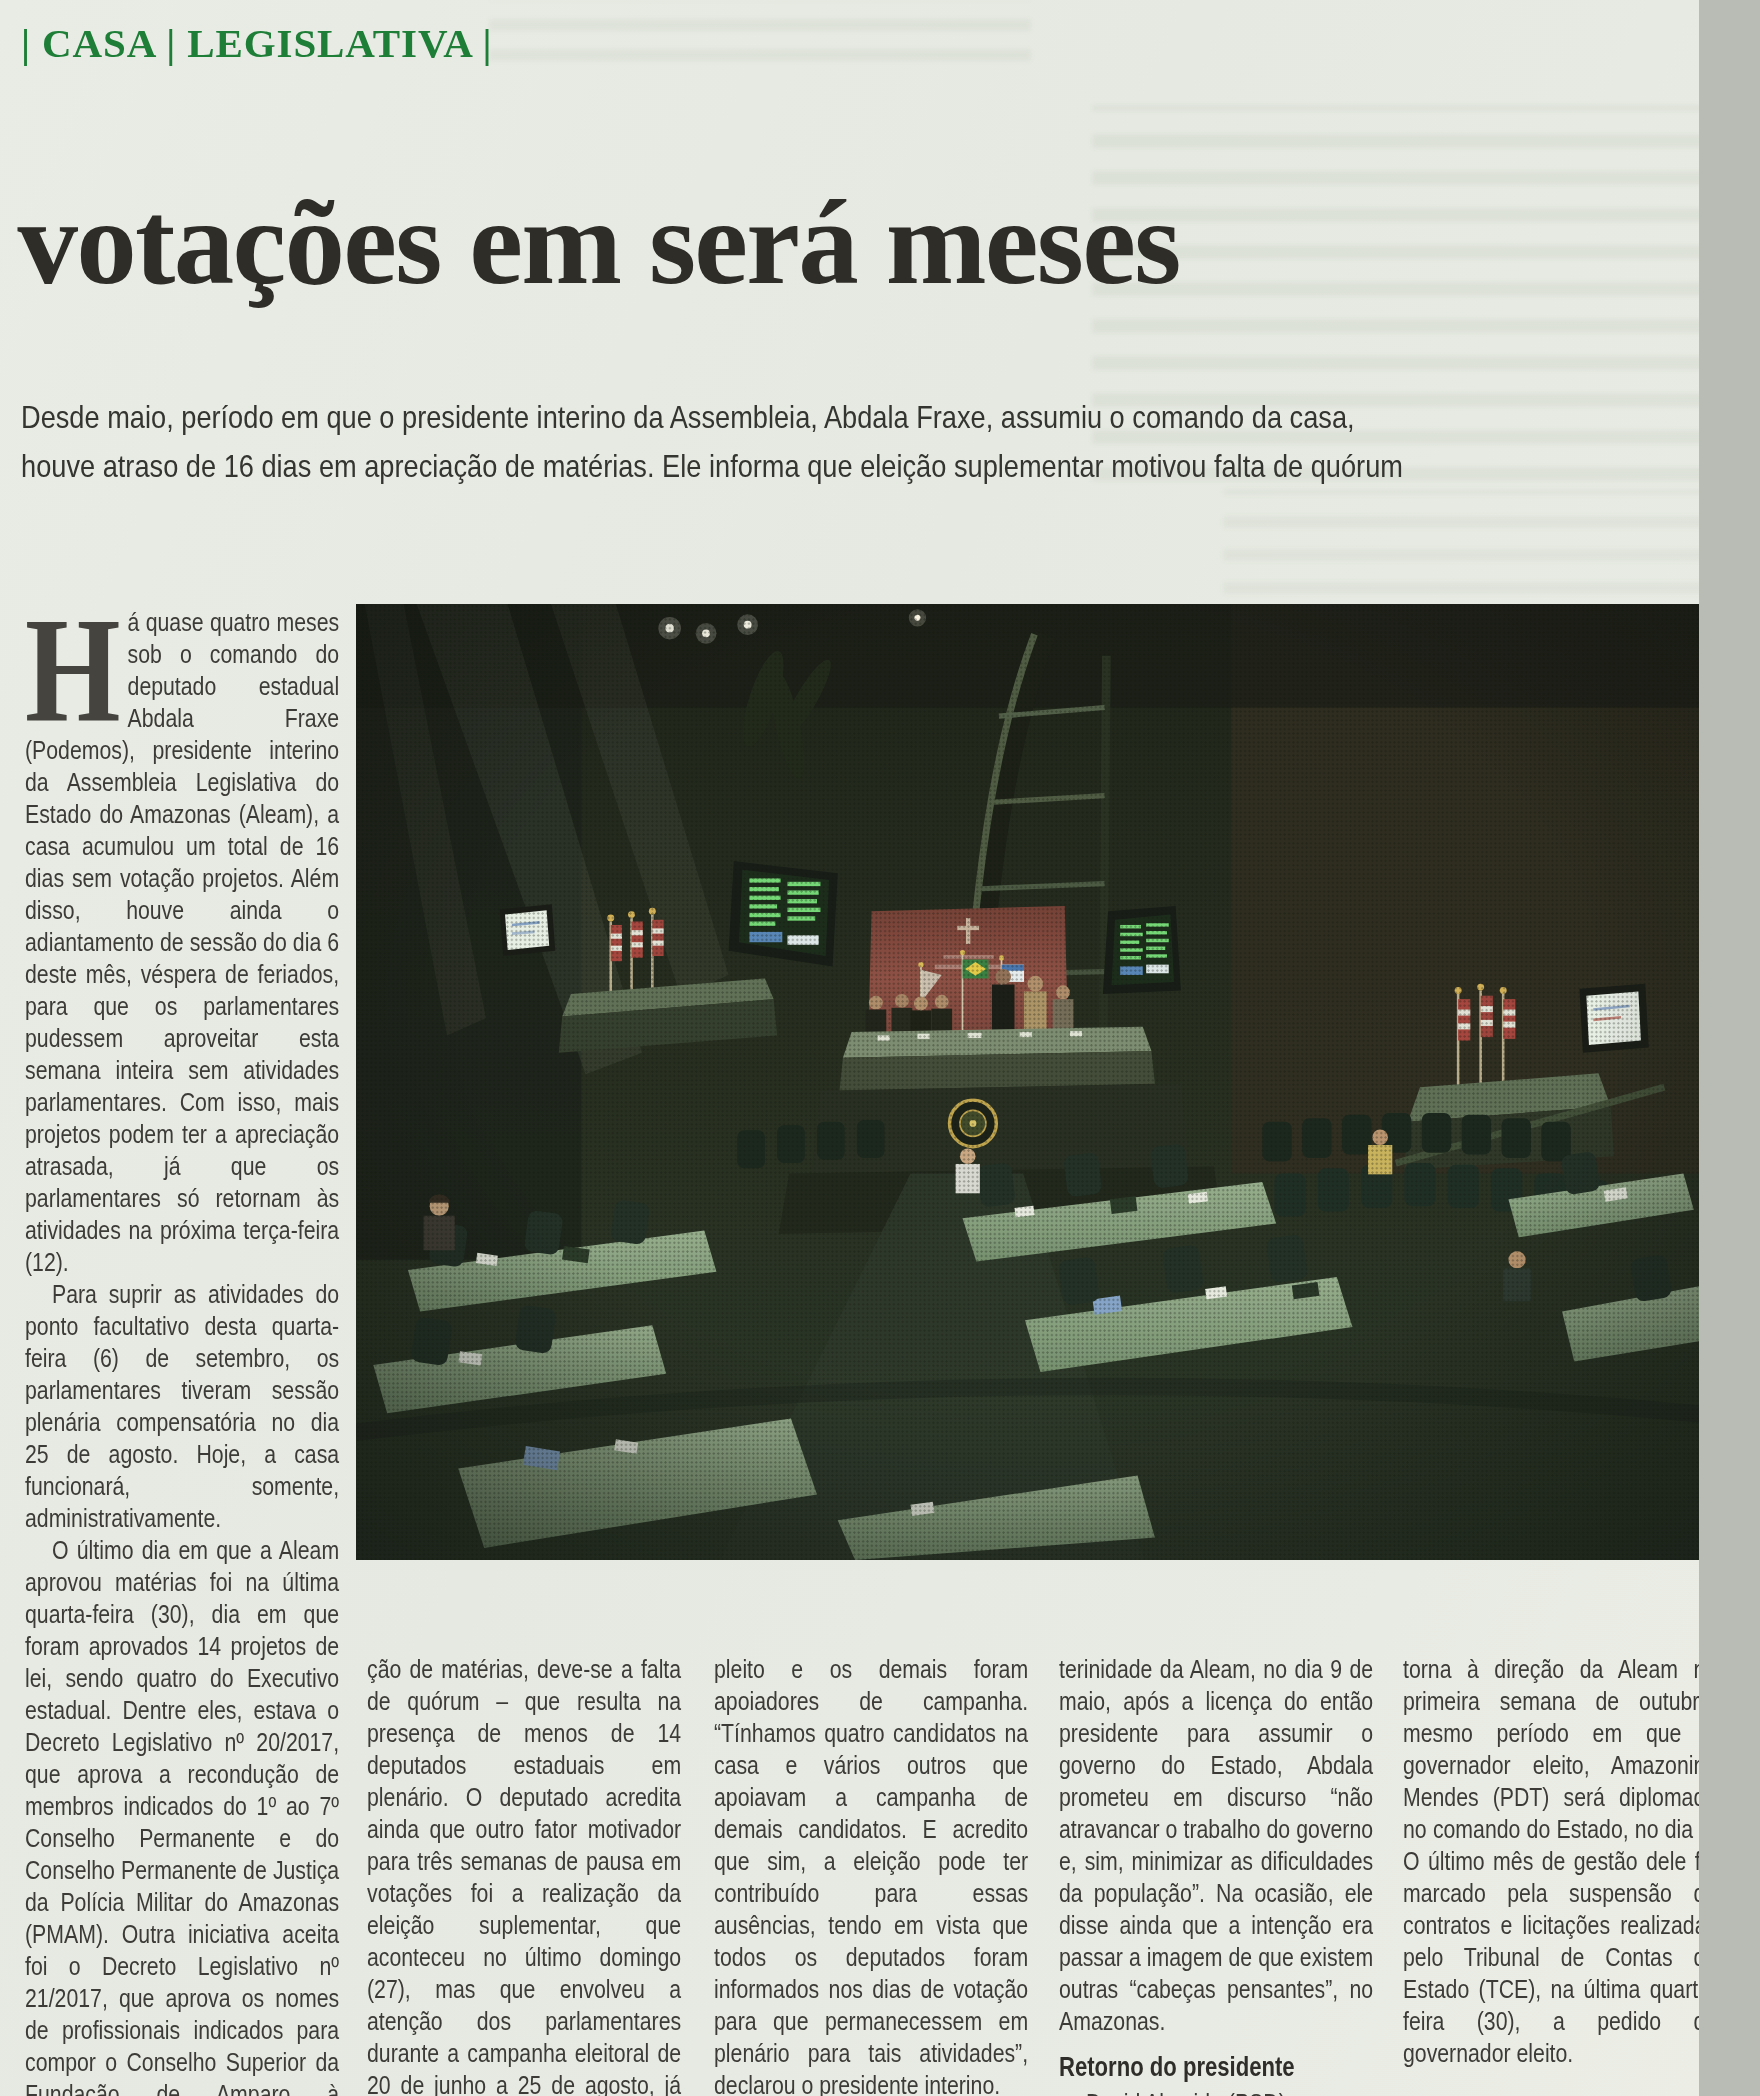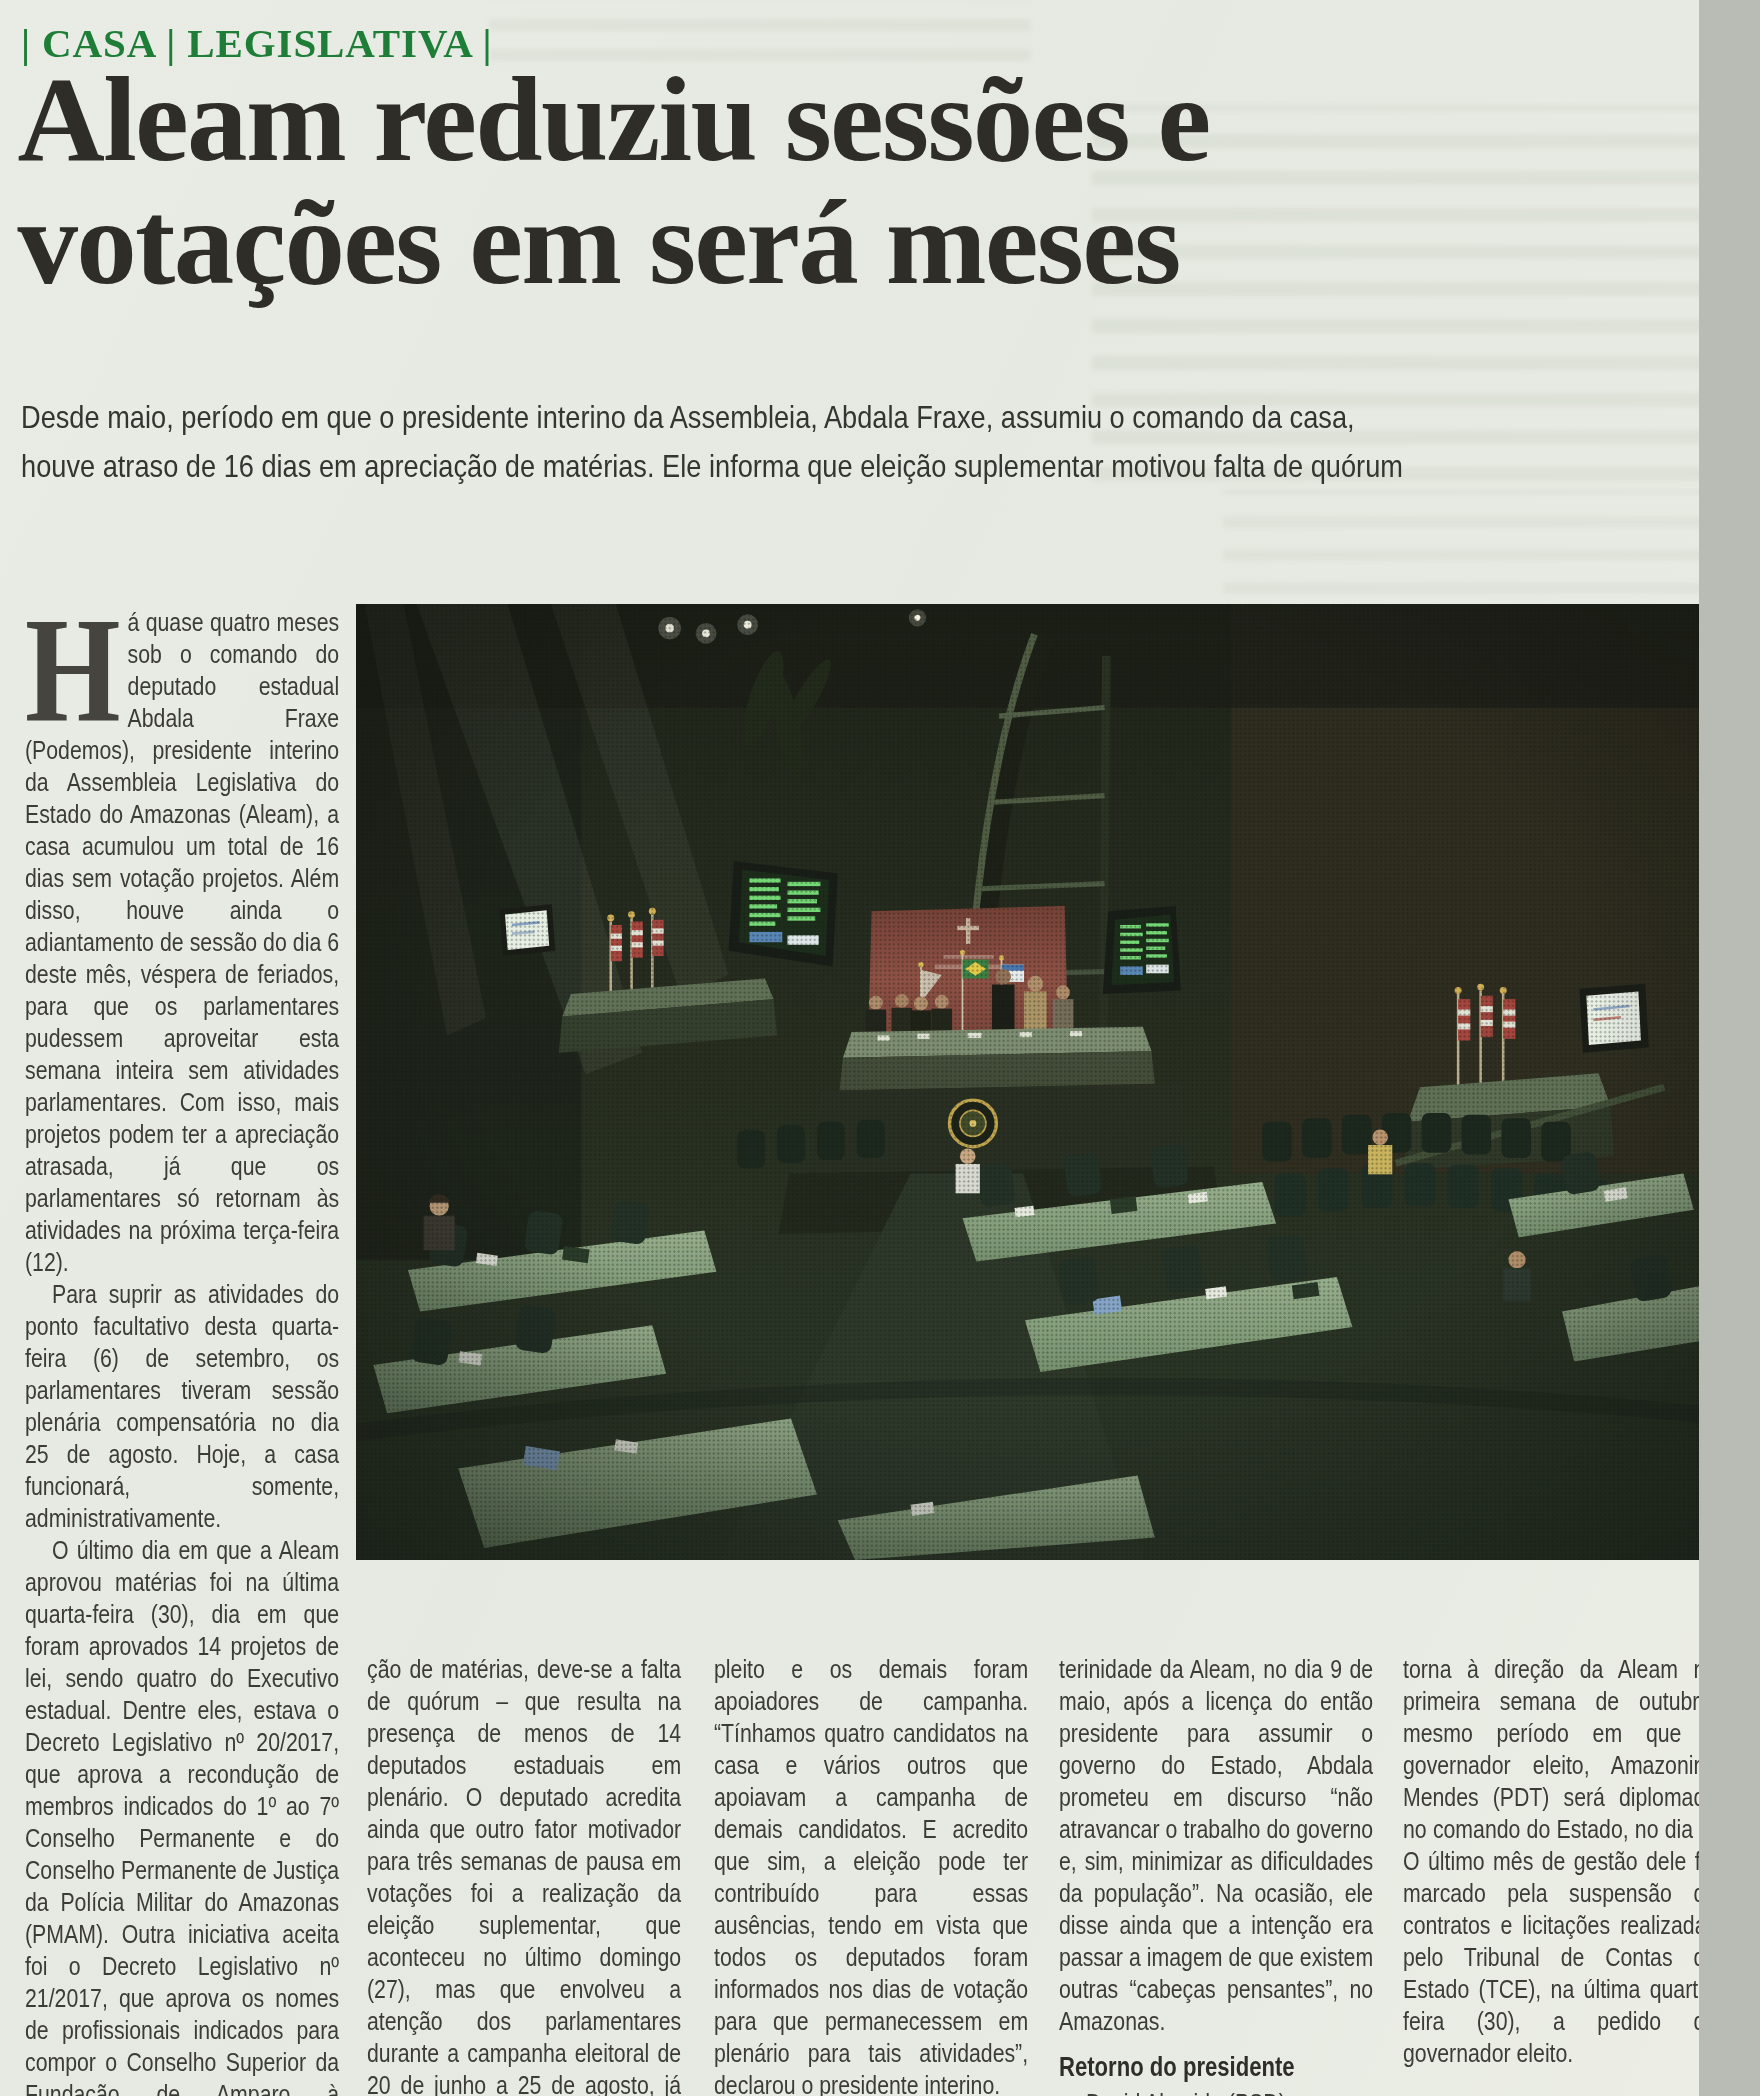--- a/index.html
+++ b/index.html
@@ -88,21 +88,21 @@
 
 <div class="page">
 
   <div class="bleed bleed-1"></div>
   <div class="bleed bleed-2"></div>
   <div class="bleed bleed-3"></div>
   <div class="margin-strip"></div>
 
   <div class="kicker">|  CASA  |  LEGISLATIVA  |</div>
 
-  <h1 class="headline"><span>Aleam reduziu sessões e</span><br><span>votações em será meses</span></h1>
+  <h1 class="headline"><br><span>votações em será meses</span></h1>
 
   <div class="deck">
     <div>Desde maio, período em que o presidente interino da Assembleia, Abdala Fraxe, assumiu o comando da casa,</div>
     <div>houve atraso de 16 dias em apreciação de matérias. Ele informa que eleição suplementar motivou falta de quórum</div>
   </div>
 
   <div class="textcol col1">
     <p><span class="dropcap">H</span><span>á quase quatro meses sob o comando do deputado estadual Abdala Fraxe (Podemos), presidente interino da Assembleia Legislativa do Estado do Amazonas (Aleam), a casa acumulou um total de 16 dias sem votação projetos. Além disso, houve ainda o adiantamento de sessão do dia 6 deste mês, véspera de feriados, para que os parlamentares pudessem aproveitar esta semana inteira sem atividades parlamentares. Com isso, mais projetos podem ter a apreciação atrasada, já que os parlamentares só retornam às atividades na próxima terça-feira (12).</span></p>
     <p class="indent">Para suprir as atividades do ponto facultativo desta quarta-feira (6) de setembro, os parlamentares tiveram sessão plenária compensatória no dia 25 de agosto. Hoje, a casa funcionará, somente, administrativamente.</p>
     <p class="indent">O último dia em que a Aleam aprovou matérias foi na última quarta-feira (30), dia em que foram aprovados 14 projetos de lei, sendo quatro do Executivo estadual. Dentre eles, estava o Decreto Legislativo nº 20/2017, que aprova a recondução de membros indicados do 1º ao 7º Conselho Permanente e do Conselho Permanente de Justiça da Polícia Militar do Amazonas (PMAM). Outra iniciativa aceita foi o Decreto Legislativo nº 21/2017, que aprova os nomes de profissionais indicados para compor o Conselho Superior da Fundação de Amparo à Pesquisa do Estado do Amazonas (Fapeam).</p>

